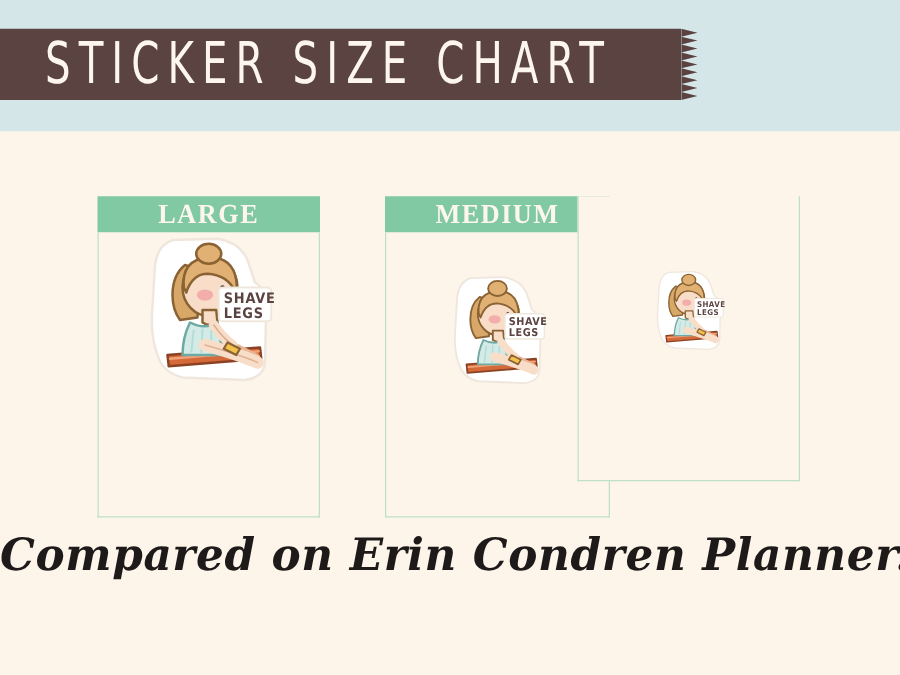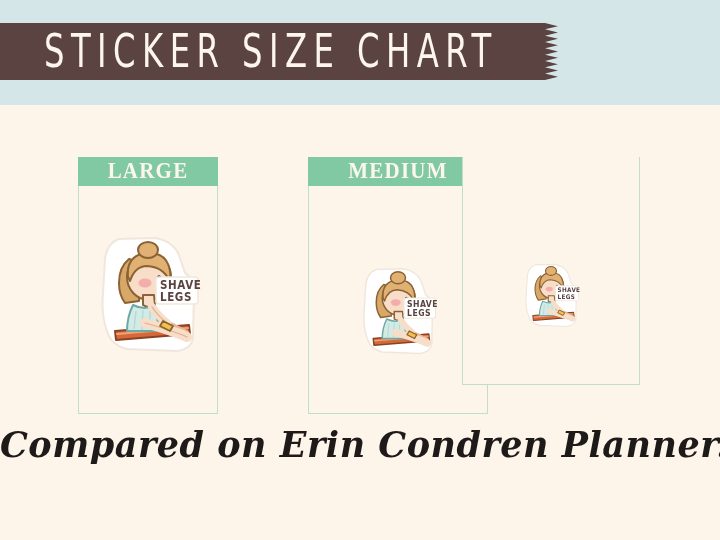--- a/index.html
+++ b/index.html
@@ -14,21 +14,21 @@
   
   .band{
     position:absolute;left:0;top:0;width:720px;height:105px;
     background:#d5e6e8;
   }
 
   
   .ribbon{
     position:absolute;left:0;top:23px;width:545px;height:57px;
     background:#5a4340;
-    display:flex;align-items:center;justify-content:center;
+    display:flex;align-items:center;
   }
   .ribbon-zig{
     position:absolute;left:545px;top:23px;width:13px;height:57px;
     background:#5a4340;
     -webkit-clip-path:polygon(0 0,100% 5.55%,0 11.1%,100% 16.65%,0 22.2%,100% 27.75%,0 33.3%,100% 38.85%,0 44.4%,100% 50%,0 55.5%,100% 61.05%,0 66.6%,100% 72.15%,0 77.7%,100% 83.25%,0 88.8%,100% 94.35%,0 100%);
     clip-path:polygon(0 0,100% 5.55%,0 11.1%,100% 16.65%,0 22.2%,100% 27.75%,0 33.3%,100% 38.85%,0 44.4%,100% 50%,0 55.5%,100% 61.05%,0 66.6%,100% 72.15%,0 77.7%,100% 83.25%,0 88.8%,100% 94.35%,0 100%);
   }
   .ribbon-title{
     color:#fdf6ef;
     font-family:"DejaVu Sans Condensed","Liberation Sans",sans-serif;
@@ -60,21 +60,21 @@
   }
   .card-body{
     border:1px solid #bfdfc9;
     border-top:none;
     background:#fdf4ea;
     position:relative;
     overflow:hidden;
   }
   .sticker-slot{
     position:absolute;left:0;right:0;bottom:0;top:0;
-    display:flex;align-items:center;justify-content:center;
+    display:flex;align-items:flex-start;justify-content:center;
   }
 
   
   .sticker{
     position:relative;
     width:110px;height:128px;
     transform-origin:center bottom;
   }
   .sticker svg{display:block;width:110px;height:128px;}
 
@@ -99,21 +99,21 @@
 
   <div class="band"></div>
 
   <div class="ribbon">
     <div class="ribbon-title">STICKER SIZE CHART</div>
   </div>
   <div class="ribbon-zig"></div>
 
   <div class="cards">
 
-    <div class="card" style="left:78px;top:157px;width:140px;">
+    <div class="card" style="left:78px;top:157px;width:178px;">
       <div class="card-head">
         <span class="card-head-label">LARGE</span>
       </div>
       <div class="card-body" style="height:227px;">
         <div class="sticker-slot">
           <div class="sticker" style="transform:scale(1);margin-bottom:6px;">
             <svg viewBox="0 0 110 128" xmlns="http://www.w3.org/2000/svg">
               <g>
 
                 <path d="M26 6 Q14 10 12 26 L10 60 Q8 82 14 98 Q18 112 34 116 L84 118 Q99 116 100 104 L101 60 Q100 44 92 40 L86 22 Q80 8 62 5 Z" fill="#ffffff" stroke="#efe7dd" stroke-width="2"></path>

